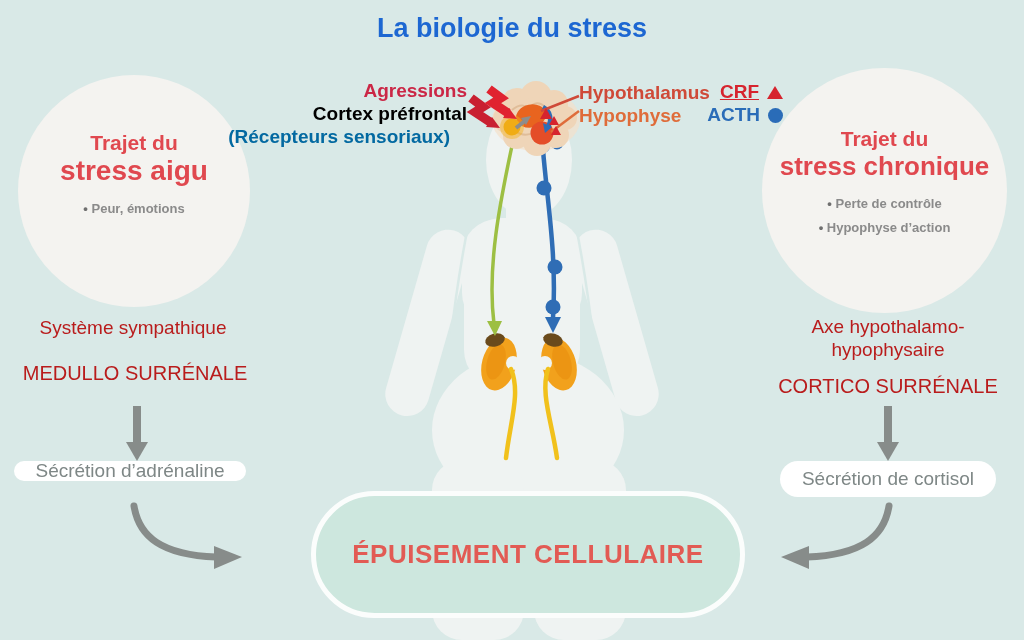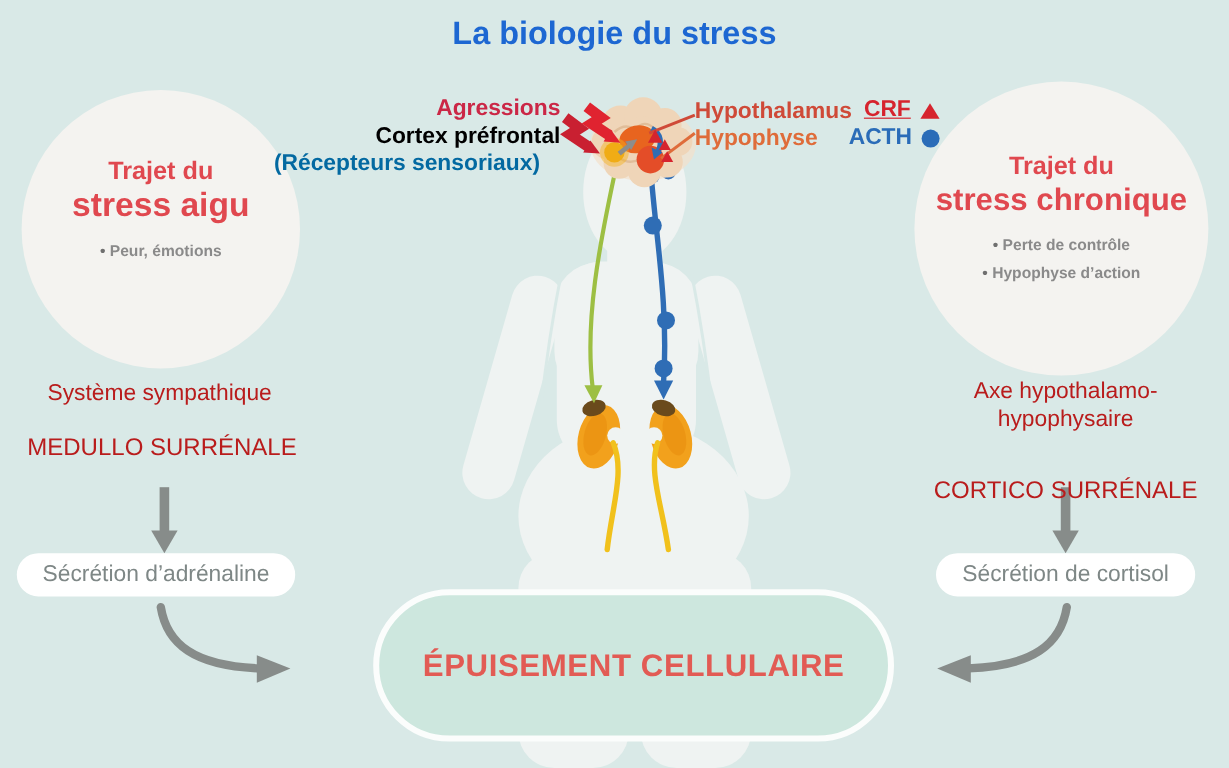--- a/index.html
+++ b/index.html
@@ -32,26 +32,26 @@
   .tri-icon { display:inline-block; width:0; height:0; margin-left:8px;
               border-left:8px solid transparent; border-right:8px solid transparent;
               border-bottom:13px solid #d6242e; }
   .dot-icon { display:inline-block; width:15px; height:15px; margin-left:8px;
               border-radius:50%; background:#2a6cb8; }
 
   .path-text { position:absolute; z-index:3; text-align:center; color:#b91c1c; }
   .pt-system  { left:8px;  top:317px; width:250px; font-size:19px; }
   .pt-medullo { left:5px;  top:362px; width:260px; font-size:20px; }
   .pt-axe     { left:763px; top:315px; width:250px; font-size:19px; line-height:23px; }
-  .pt-cortico { left:758px; top:398px; width:260px; font-size:20px; }
+  .pt-cortico { left:758px; top:375px; width:260px; font-size:20px; }
 
   .pill { position:absolute; z-index:3; background:#ffffff; border-radius:19px;
           display:flex; align-items:center; justify-content:center;
           color:#7e8786; font-size:19px; }
-  .pill-left  { left:14px;  top:461px; width:232px; height:36px; }
+  .pill-left  { left:14px;  top:461px; width:232px; height:20px; }
   .pill-right { left:780px; top:461px; width:216px; height:36px; }
 
   .outcome-box { position:absolute; z-index:2; left:311px; top:491px; width:434px; height:127px;
                  border-radius:64px; background:#cde7de; border:5px solid #fbfdfc;
                  display:flex; align-items:center; justify-content:center;
                  color:#e25b54; font-size:26px; font-weight:bold; letter-spacing:.5px; }
 </style>
 </head>
 <body>
 

